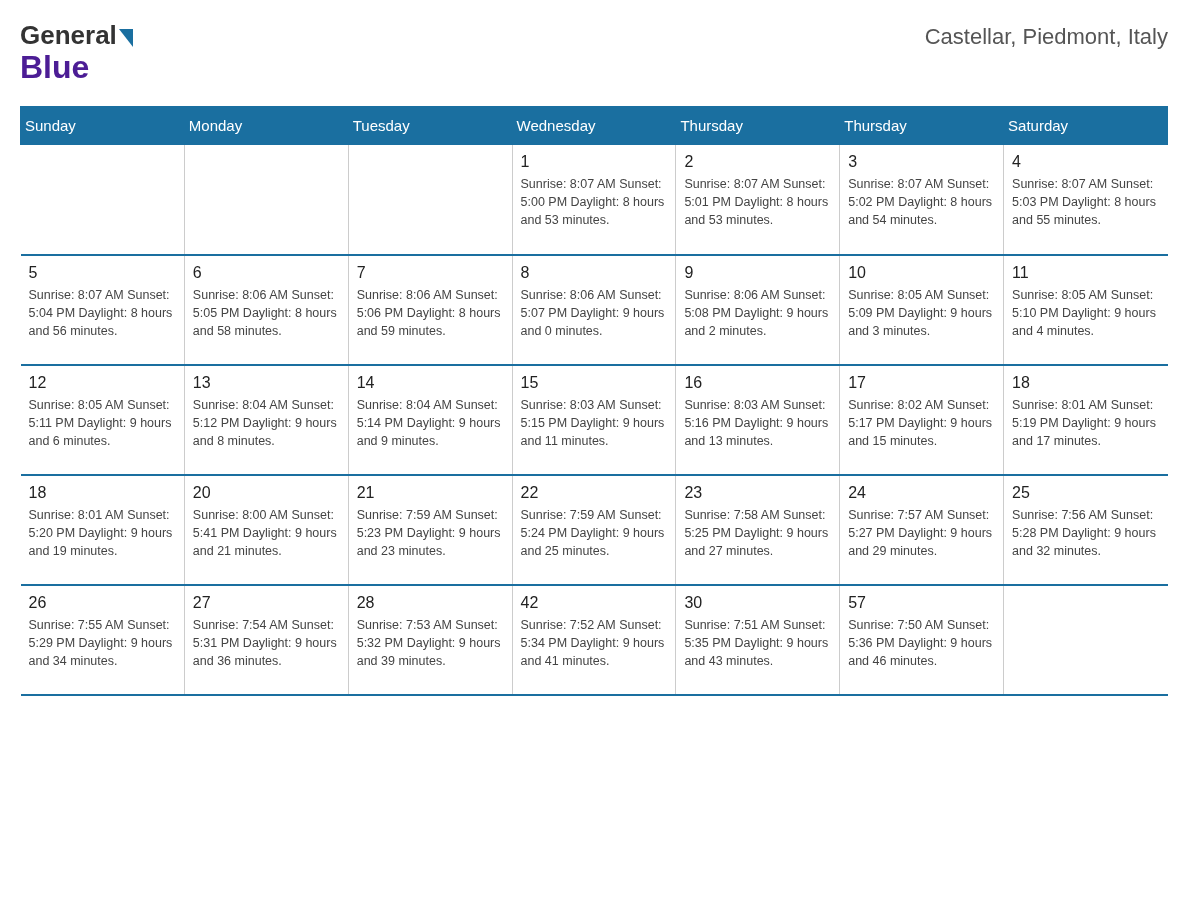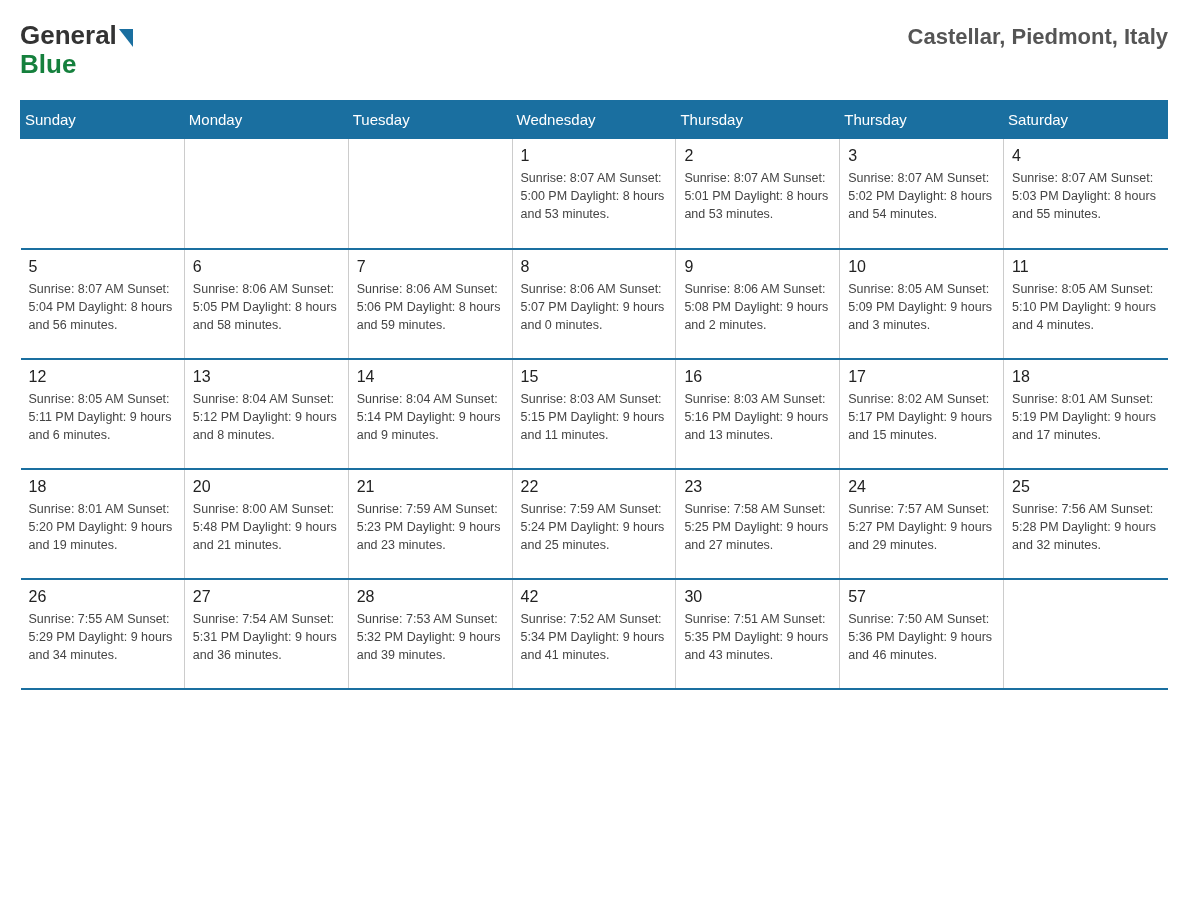--- a/index.html
+++ b/index.html
@@ -33,40 +33,39 @@
     .logo-arrow {
       width: 0;
       height: 0;
       border-left: 14px solid transparent;
       border-right: 0px solid transparent;
       border-top: 18px solid #1a6fa0;
       margin-left: 2px;
       margin-top: 4px;
     }
     .logo-blue {
-      font-size: 26px;
+      font-size: 32px;
       font-weight: bold;
-      color: #15803d;
+      color: #4c1d95;
       margin-top: -2px;
       text-align: right;
     }
     .title-section {
       text-align: right;
     }
     .month-title {
       font-size: 52px;
       font-weight: normal;
       color: #222;
       line-height: 1.1;
     }
     .location {
       font-size: 22px;
       color: #555;
       margin-top: 4px;
-      font-weight: bold;
     }
     table {
       width: 100%;
       border-collapse: collapse;
       table-layout: fixed;
     }
     thead tr {
       background-color: #1a6fa0;
     }
     thead th {
@@ -272,21 +271,21 @@
         <td>
           <span class="day-number">18</span>
           <div class="day-info">Sunrise: 8:01 AM
 Sunset: 5:20 PM
 Daylight: 9 hours
 and 19 minutes.</div>
         </td>
         <td>
           <span class="day-number">20</span>
           <div class="day-info">Sunrise: 8:00 AM
-Sunset: 5:48 PM
+Sunset: 5:41 PM
 Daylight: 9 hours
 and 21 minutes.</div>
         </td>
         <td>
           <span class="day-number">21</span>
           <div class="day-info">Sunrise: 7:59 AM
 Sunset: 5:23 PM
 Daylight: 9 hours
 and 23 minutes.</div>
         </td>

